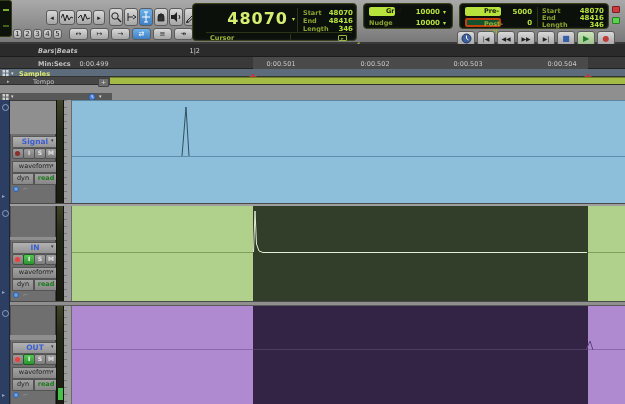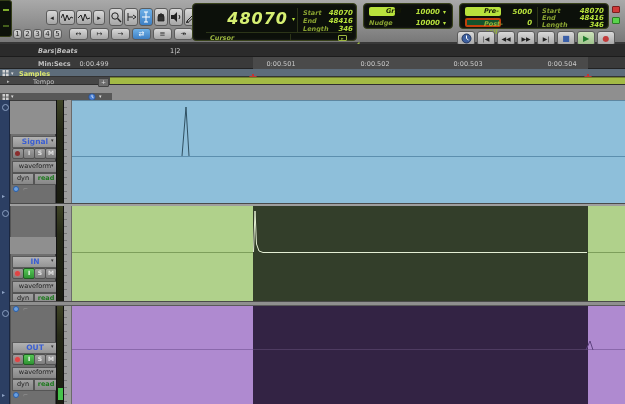--- a/index.html
+++ b/index.html
@@ -4,21 +4,21 @@
 <style>
   html,body{margin:0;padding:0;background:#555;}
   #app{position:relative;width:625px;height:404px;overflow:hidden;background:#8f8f8f;
        font-family:"DejaVu Sans",sans-serif;-webkit-font-smoothing:antialiased;}
   .abs{position:absolute;box-sizing:border-box;}
   
   .toolbar{left:0;top:0;width:625px;height:44px;background:linear-gradient(#a9a9a9,#8d8d8d 60%,#787878);border-bottom:2px solid #383838;}
   .tbtn{background:linear-gradient(#d9d9d9,#a6a6a6);border:1px solid #5c5c5c;border-radius:3px;
         display:flex;align-items:center;justify-content:center;font-size:7px;color:#222;}
   .tbtn.sel{background:linear-gradient(#6fb1e8,#3d7fc4);color:#fff;}
-  .ledpanel{background:#0c100a;border:1px solid #39431c;border-radius:4px;box-shadow:0 0 3px #222 inset;font-style:italic;}
+  .ledpanel{background:#0c100a;border:1px solid #39431c;border-radius:4px;box-shadow:0 0 3px #222 inset;}
   .ledlabel{color:#8aa332;font-size:6.5px;font-weight:bold;}
   .ledval{color:#b8e23c;font-size:7px;font-weight:bold;text-align:right;}
   .ledbig{color:#d6ef72;font-size:16px;font-weight:bold;text-align:right;letter-spacing:1px;}
   .ledtag{background:#b8e23c;color:#141a04;font-size:6.5px;font-weight:bold;text-align:center;border-radius:2px;line-height:9px;padding-left:17px;}
   .ledtag.off{background:#14532d;color:#95b23a;border:2px solid #c2410c;line-height:8px;}
   .ddv{color:#b8e23c;font-size:6px;}
   
   .rrow{left:0;width:625px;color:#c9c9c9;font-size:6.5px;}
   .rlabel{position:absolute;left:38px;top:0;font-weight:bold;color:#c2c2c2;}
   .plus{position:absolute;width:9px;height:7px;background:#6e6e6e;border:1px solid #444;color:#ddd;
@@ -173,21 +173,21 @@
   <div class="abs tbtn" style="left:477px;top:31px;width:18px;height:15px;font-size:6px;">|◀</div>
   <div class="abs tbtn" style="left:497px;top:31px;width:18px;height:15px;font-size:6px;">◀◀</div>
   <div class="abs tbtn" style="left:517px;top:31px;width:18px;height:15px;font-size:6px;">▶▶</div>
   <div class="abs tbtn" style="left:537px;top:31px;width:18px;height:15px;font-size:6px;">▶|</div>
   <div class="abs tbtn" style="left:557px;top:31px;width:18px;height:15px;font-size:8px;color:#3a5fa8;">■</div>
   <div class="abs tbtn" style="left:577px;top:31px;width:18px;height:15px;font-size:8px;color:#1f7a2b;background:linear-gradient(#cfe4bd,#9cc18a);">▶</div>
   <div class="abs tbtn" style="left:597px;top:31px;width:18px;height:15px;font-size:8px;color:#c23b3b;">●</div>
 
   <div class="abs rrow" style="top:44px;height:13px;background:#2b2b2b;border-bottom:1px solid #1c1c1c;">
     <span class="rlabel" style="top:3px;font-style:italic;">Bars|Beats</span>
-    <span class="abs" style="left:170px;top:3px;width:30px;text-align:left;color:#d5d5d5;">1|2</span>
+    <span class="abs" style="left:170px;top:3px;width:30px;text-align:right;color:#d5d5d5;">1|2</span>
   </div>
   <div class="abs rrow" style="top:57px;height:12px;background:#3a3a3a;border-bottom:1px solid #222;">
     <div class="abs" style="left:253px;top:0;width:335px;height:12px;background:#4a4a4a;"></div>
     <span class="rlabel" style="top:2.5px;">Min:Secs</span>
     <span class="abs" style="left:74px;top:2.5px;width:40px;text-align:center;">0:00.499</span>
     <span class="abs" style="left:167px;top:2.5px;width:40px;text-align:center;margin-top:10px;">0:00.500</span>
     <span class="abs" style="left:261px;top:2.5px;width:40px;text-align:center;">0:00.501</span>
     <span class="abs" style="left:355px;top:2.5px;width:40px;text-align:center;">0:00.502</span>
     <span class="abs" style="left:448px;top:2.5px;width:40px;text-align:center;">0:00.503</span>
     <span class="abs" style="left:542px;top:2.5px;width:40px;text-align:center;">0:00.504</span>
@@ -255,21 +255,21 @@
   <div class="abs meter" style="left:56px;top:100px;width:8px;height:103px;"></div>
   <div class="abs" style="left:72px;top:100px;width:553px;height:103px;background:#8ebfda;border-top:1px solid #5e86a0;">
     <div class="abs" style="left:0;top:55px;width:553px;height:1px;background:#5c8fae;"></div>
     <svg class="abs" width="14" height="52" viewBox="0 0 14 52" style="left:108px;top:4px;">
         <polyline points="2,51 6,2 9,51" fill="none" stroke="#2f5062" stroke-width="1"></polyline>
       </svg>
   </div>
 
   <div class="abs" style="left:10px;top:203px;width:615px;height:3px;background:#9e9e9e;border-top:1px solid #4a4a4a;"></div>
 
-  <div class="abs thead" style="left:10px;top:220px;width:46px;height:95px;padding-left:36px;">
+  <div class="abs thead" style="left:10px;top:206px;width:46px;height:95px;padding-left:36px;">
     <div class="tname">IN</div>
     <span class="abs" style="left:40px;top:3px;font-size:5px;color:#333;">▾</span>
     <div class="tkbtn" style="left:1px;">
         <div class="recdot armed"></div>
       </div>
     <div class="tkbtn green" style="left:12px;">I</div>
     <div class="tkbtn" style="left:23px;">S</div>
     <div class="tkbtn" style="left:34px;">M</div>
     <div class="wfbtn">waveform</div>
     <span class="abs" style="left:40px;top:28px;font-size:5px;color:#333;">▾</span>

